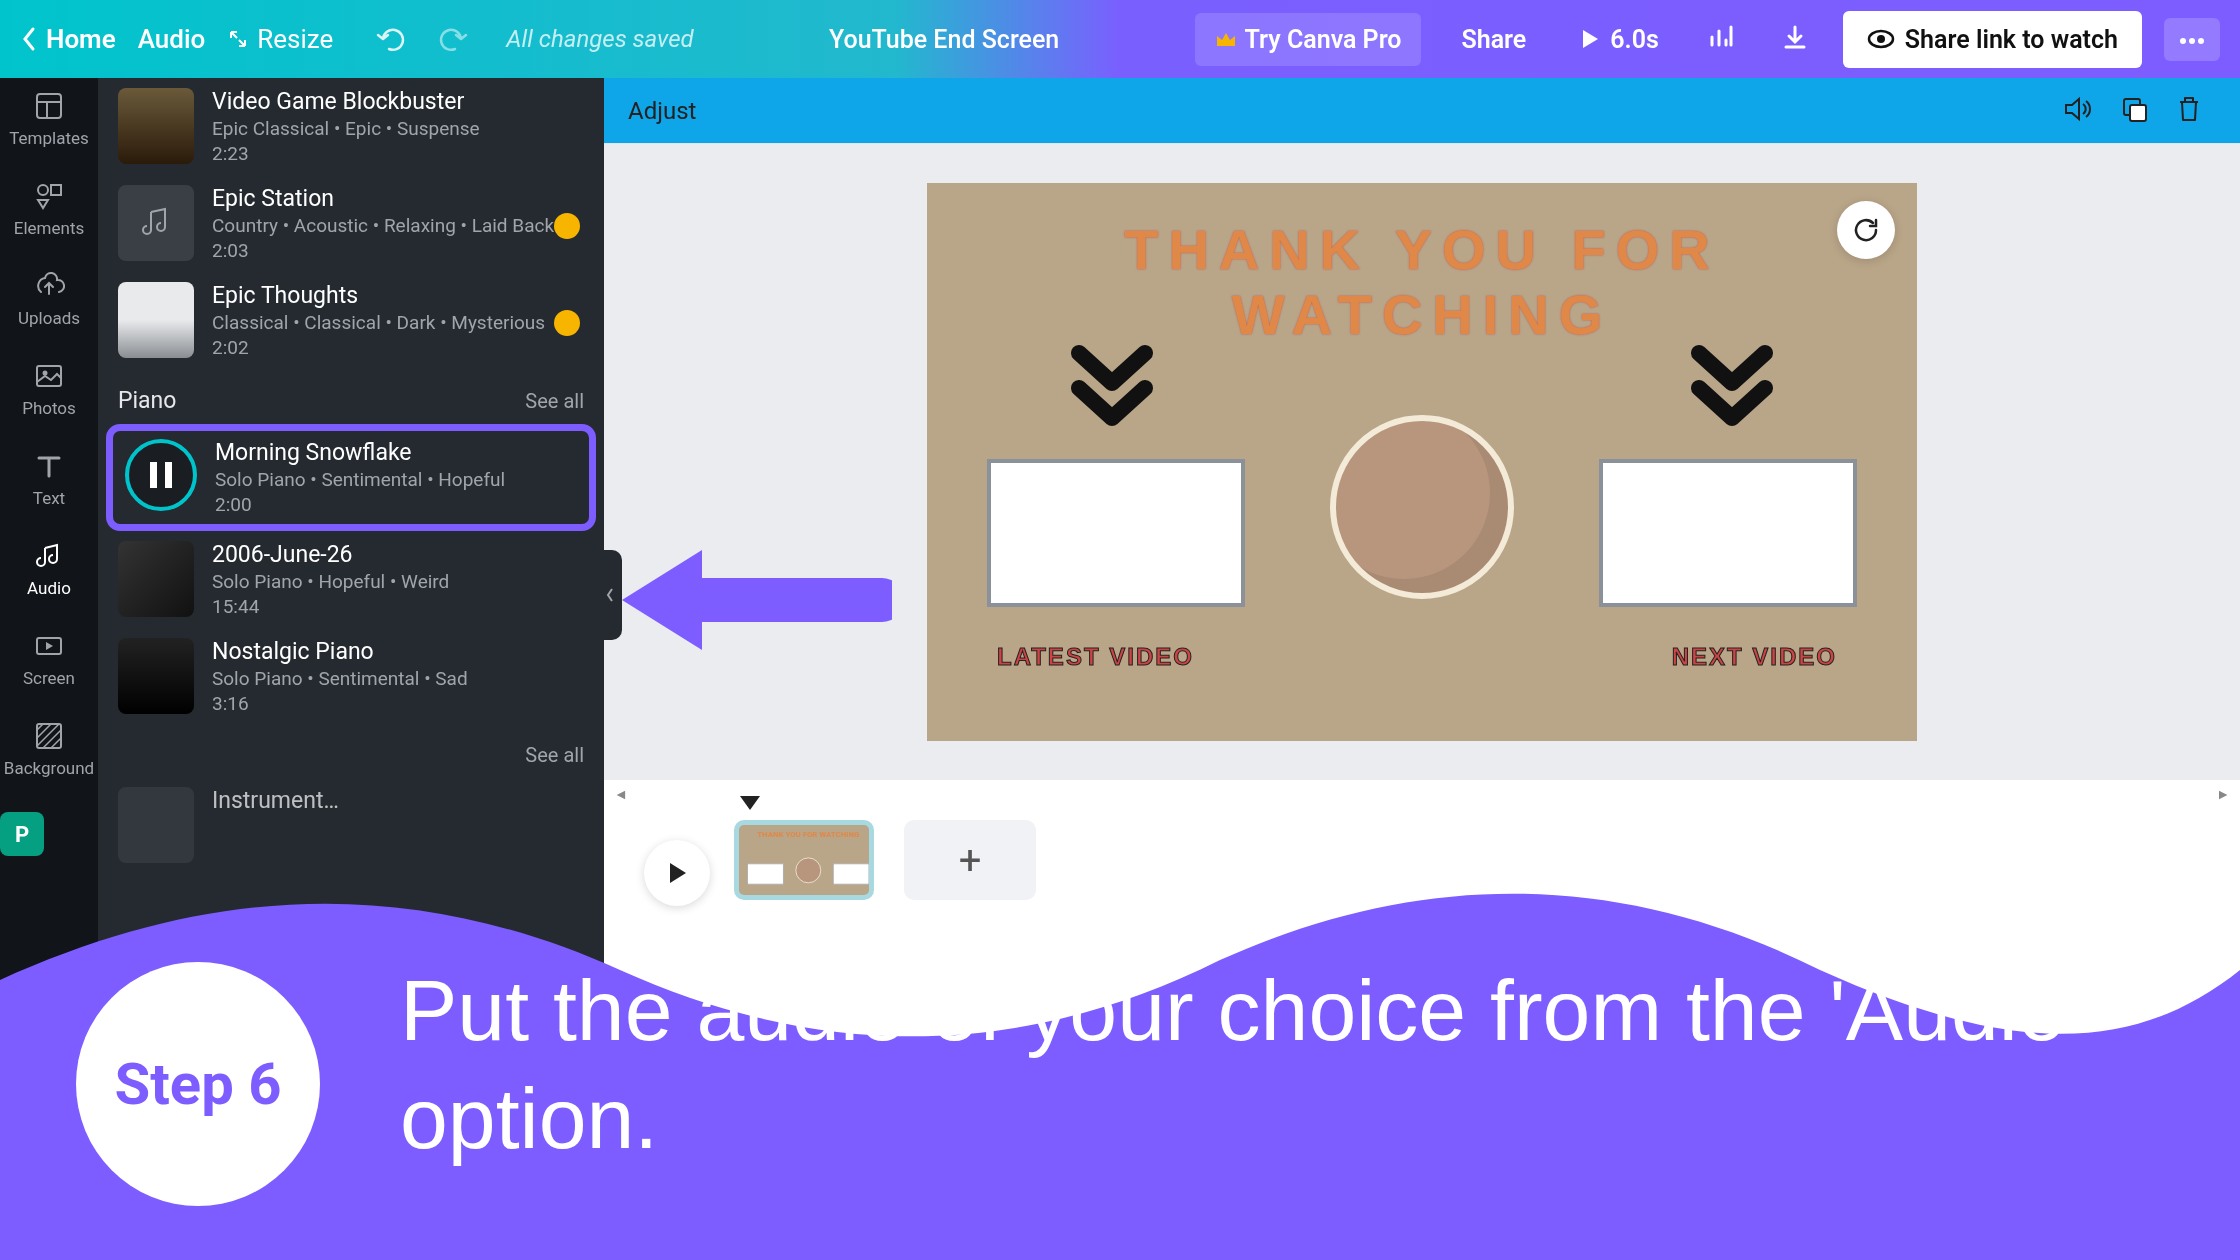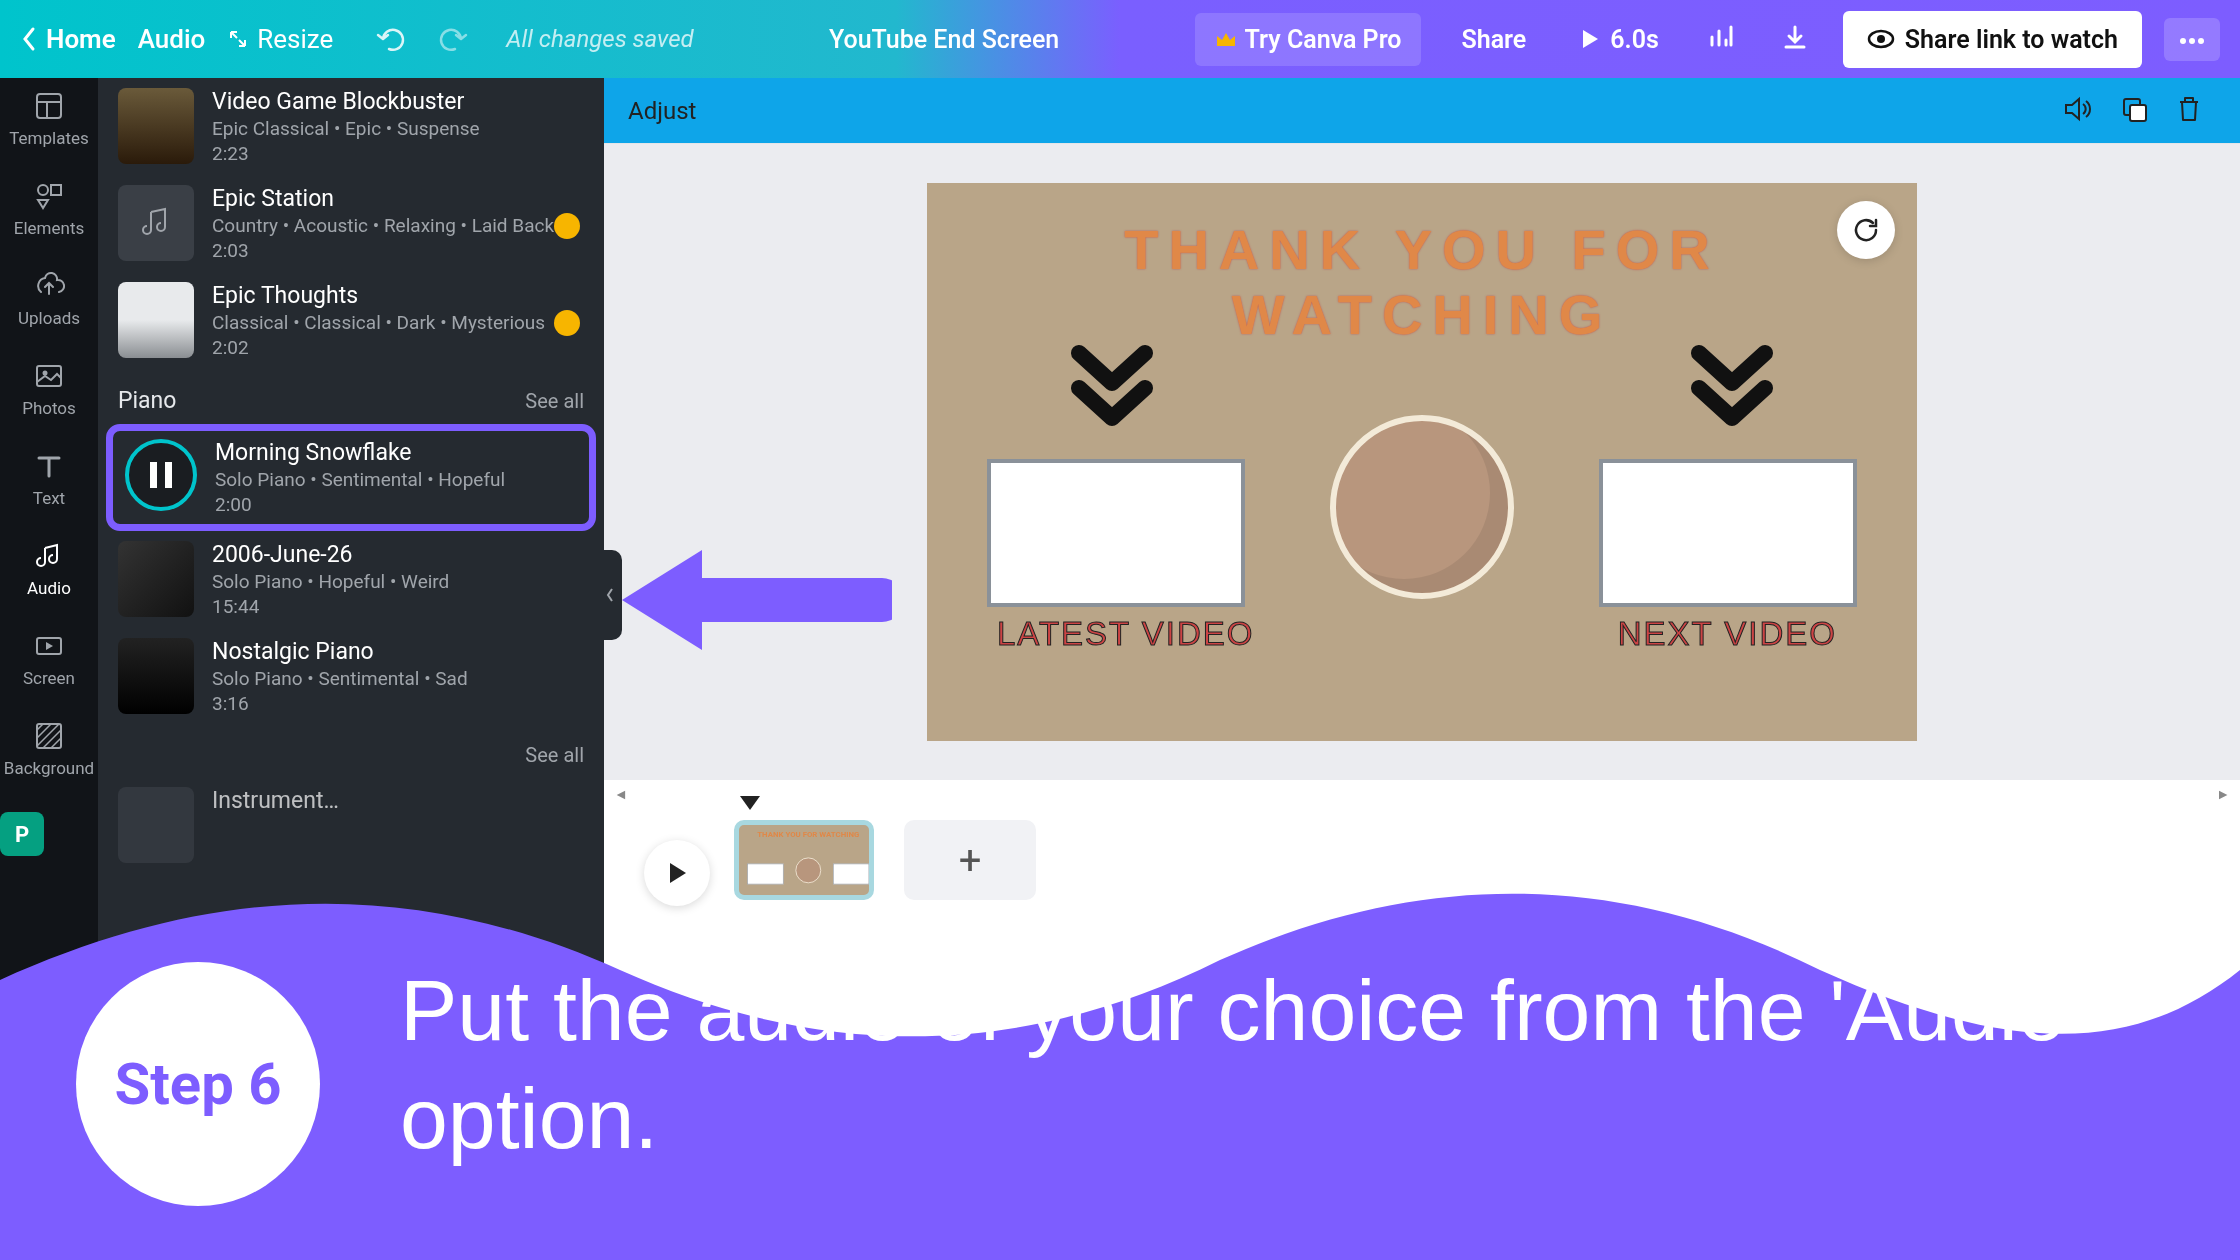--- a/index.html
+++ b/index.html
@@ -68,21 +68,21 @@
 .refresh-fab { position: absolute; right: -44px; top: 18px; width: 58px; height: 58px; background: #fff; border-radius: 50%; box-shadow: 0 2px 10px rgba(0,0,0,0.15); display: flex; align-items: center; justify-content: center; cursor: pointer; transform: translateX(44px); }
 .refresh-fab { right: 22px; transform:none; }
 .endscreen-title { position: absolute; top: 34px; left: 0; right: 0; text-align: center; font-size: 56px; letter-spacing: 10px; font-weight: 700; color: #e08848; text-shadow: 0 0 2px #b55; font-family: "Arial Black", sans-serif; }
 .chevrons { position: absolute; top: 160px; width: 90px; height: 100px; }
 .chevrons.left { left: 140px; }
 .chevrons.right { right: 140px; }
 .vid-box { position: absolute; top: 276px; width: 258px; height: 148px; background: #fff; border: 4px solid #8a9199; }
 .vid-box.left { left: 60px; }
 .vid-box.right { right: 60px; }
 .circle-avatar { position: absolute; top: 232px; left: 50%; transform: translateX(-50%); width: 184px; height: 184px; border-radius: 50%; background: #b8967d; border: 6px solid #f3ead8; box-shadow: inset -18px -14px 0 0 rgba(0,0,0,0.08); }
-.vid-label { position: absolute; top: 432px; font-size: 33px; font-weight: 400; color: #c44; -webkit-text-stroke: 1px #222; font-family: "Arial Black", sans-serif; letter-spacing: 2px; }
+.vid-label { position: absolute; top: 460px; font-size: 24px; font-weight: 700; color: #c44; -webkit-text-stroke: 1px #222; font-family: "Arial Black", sans-serif; letter-spacing: 2px; }
 .vid-label.left { left: 70px; }
 .vid-label.right { right: 80px; }
 
 
 .timeline { position: absolute; left: 604px; top: 780px; right: 0; height: 130px; background: #fff; }
 .timeline .scroll-l, .timeline .scroll-r { position: absolute; top: 6px; font-size: 14px; color: #888; }
 .timeline .scroll-l { left: 10px; }
 .timeline .scroll-r { right: 10px; }
 .marker { position: absolute; left: 136px; top: 16px; width: 0; height: 0; border-left: 10px solid transparent; border-right: 10px solid transparent; border-top: 14px solid #222; }
 .play-tl { position: absolute; left: 40px; top: 60px; width: 66px; height: 66px; border-radius: 50%; background: #fff; box-shadow: 0 2px 10px rgba(0,0,0,0.15); display: flex; align-items: center; justify-content: center; cursor: pointer; }

